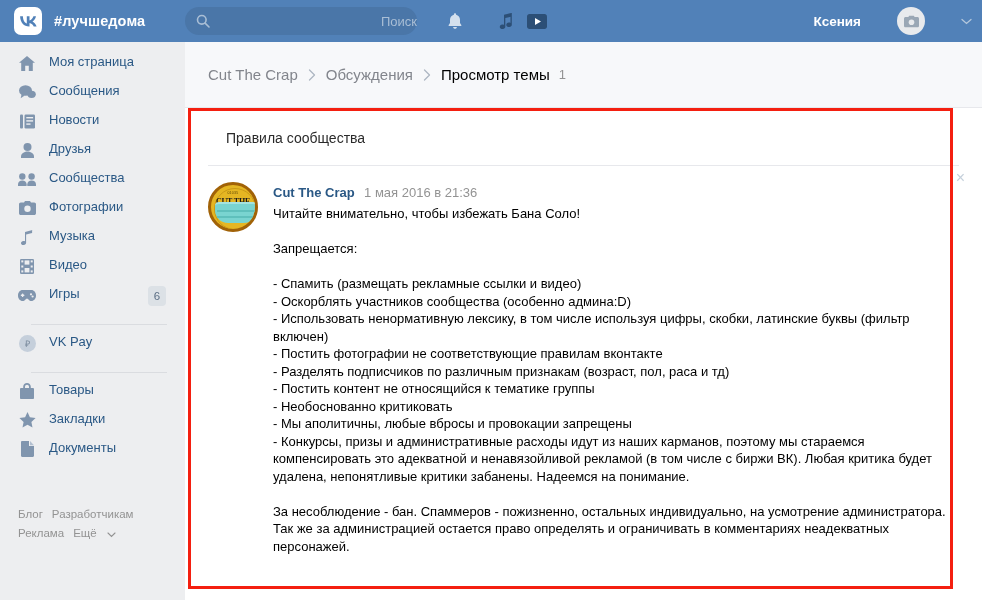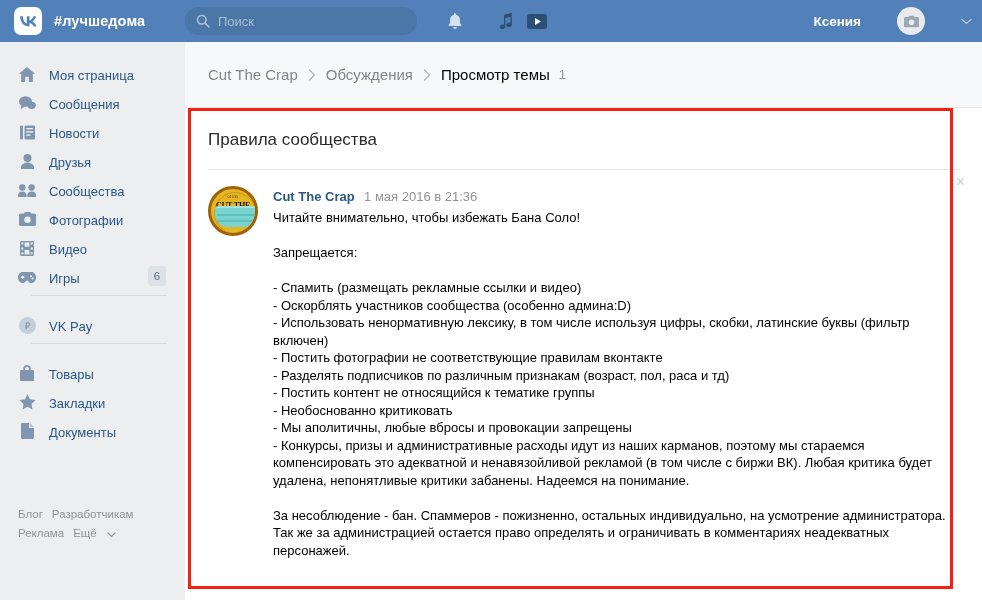--- a/index.html
+++ b/index.html
@@ -44,20 +44,21 @@
   }
   .search-icon { margin-left: 11px; display: flex; }
   .search-input {
     flex: 1;
     border: none; outline: none; background: transparent;
     color: #bef264;
     font-family: "Liberation Sans", sans-serif;
     font-size: 13px;
     margin-left: 8px;
     padding: 0;
+    text-align: right;
   }
   .search-input::placeholder { color: #a9bed5; opacity: 1; }
 
   .hdr-icon {
     position: absolute; top: 0; height: 42px;
     display: flex; align-items: center; justify-content: center;
     width: 34px;
     cursor: pointer;
   }
   .hdr-bell  { left: 438px; }
@@ -80,21 +81,21 @@
   .hdr-chevron { margin-left: 9px; display: flex; }
 
   
   .sidebar {
     position: absolute; left: 0; top: 42px;
     width: 185px; height: 558px;
     background: #edeef0;
   }
   .nav-list { padding-top: 12px; }
   .nav-item {
-    display: flex; align-items: flex-end;
+    display: flex; align-items: flex-start;
     height: 29px;
     padding-left: 18px;
     position: relative;
     cursor: pointer;
     text-decoration: none;
   }
   .nav-icon {
     width: 18px; height: 18px;
     display: flex; align-items: center; justify-content: center;
     flex-shrink: 0;
@@ -159,22 +160,22 @@
   .bc-count {
     font-size: 13px; color: #939393; margin-left: 9px;
   }
 
   .post-card {
     position: relative;
     background: #ffffff;
     padding: 0 23px;
   }
   .post-title {
-    font-size: 17px; color: #2a2a2a;
-    padding-top: 22px; padding-bottom: 19px;
+    font-size: 14px; color: #2a2a2a;
+    padding-top: 22px; padding-bottom: 19px; margin-left: 18px;
   }
   .post-divider { height: 1px; background: #e7e8ec; }
 
   .post-body { display: flex; padding-top: 16px; position: relative; }
   .post-avatar {
     width: 50px; height: 50px; border-radius: 50%;
     flex-shrink: 0;
     background: #e5b623;
     position: relative;
     overflow: hidden;
@@ -360,20 +361,28 @@
     <div class="nav-item">
       <span class="nav-icon">
         <svg width="17" height="14" viewBox="0 0 17 14">
           <path fill="#8095ae" d="M6 0l-1 1.5H1.8C.8 1.5 0 2.3 0 3.3v8.9C0 13.2.8 14 1.8 14h13.4c1 0 1.8-.8 1.8-1.8V3.3c0-1-.8-1.8-1.8-1.8H12L11 0H6z"></path>
           <circle cx="8.5" cy="7.8" r="3.2" fill="#edeef0"></circle>
         </svg>
       </span>
       <span class="nav-label">Фотографии</span>
     </div>
 
+    <div class="nav-item">
+      <span class="nav-icon">
+        <svg width="13" height="15" viewBox="0 0 13 15">
+          <path fill="#8095ae" d="M11.5 0L4 1.9v9.4c-.5-.3-1.1-.4-1.8-.3C.8 11.2-.2 12.3 0 13.4c.2 1.1 1.5 1.8 2.9 1.6 1.2-.2 2.1-1 2.2-2V4.6l6-1.5V.5L11.5 0z"></path>
+        </svg>
+      </span>
+      <span class="nav-label">Музыка</span>
+    </div>
 
     <div class="nav-item">
       <span class="nav-icon">
         <svg width="14" height="15" viewBox="0 0 14 15">
           <rect x="0" y="0" width="14" height="15" rx="1.2" fill="#8095ae"></rect>
           <rect x="1.3" y="1.4" width="2" height="2" fill="#edeef0"></rect>
           <rect x="1.3" y="6.5" width="2" height="2" fill="#edeef0"></rect>
           <rect x="1.3" y="11.4" width="2" height="2" fill="#edeef0"></rect>
           <rect x="10.7" y="1.4" width="2" height="2" fill="#edeef0"></rect>
           <rect x="10.7" y="6.5" width="2" height="2" fill="#edeef0"></rect>

